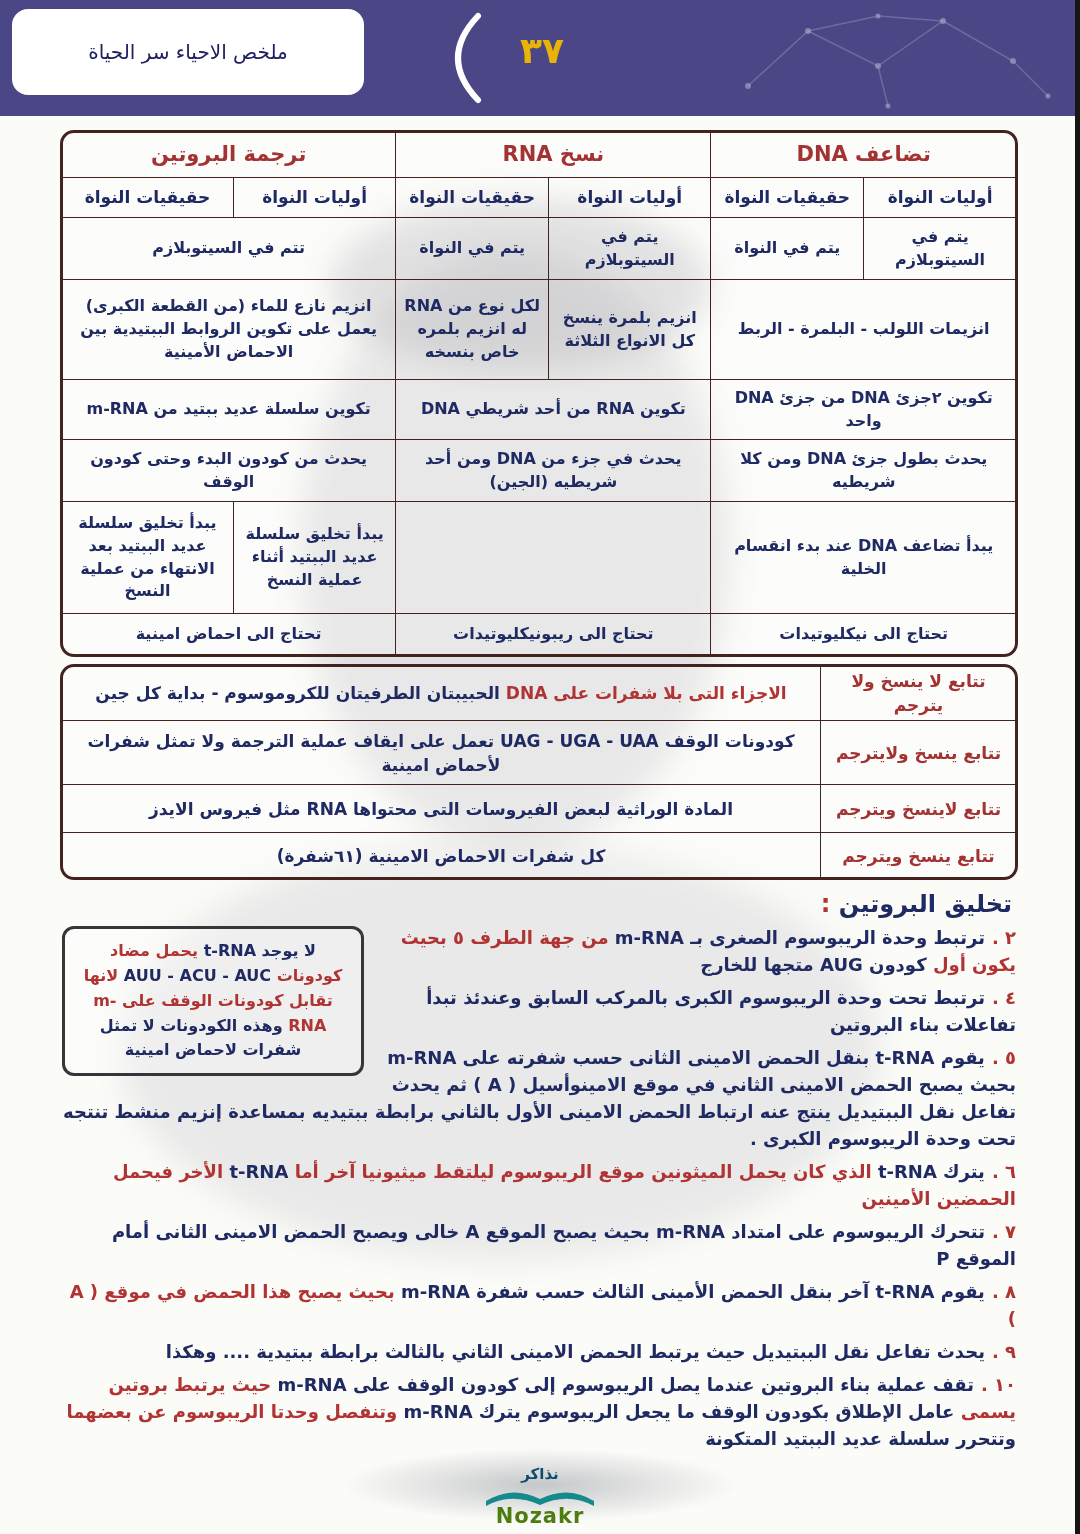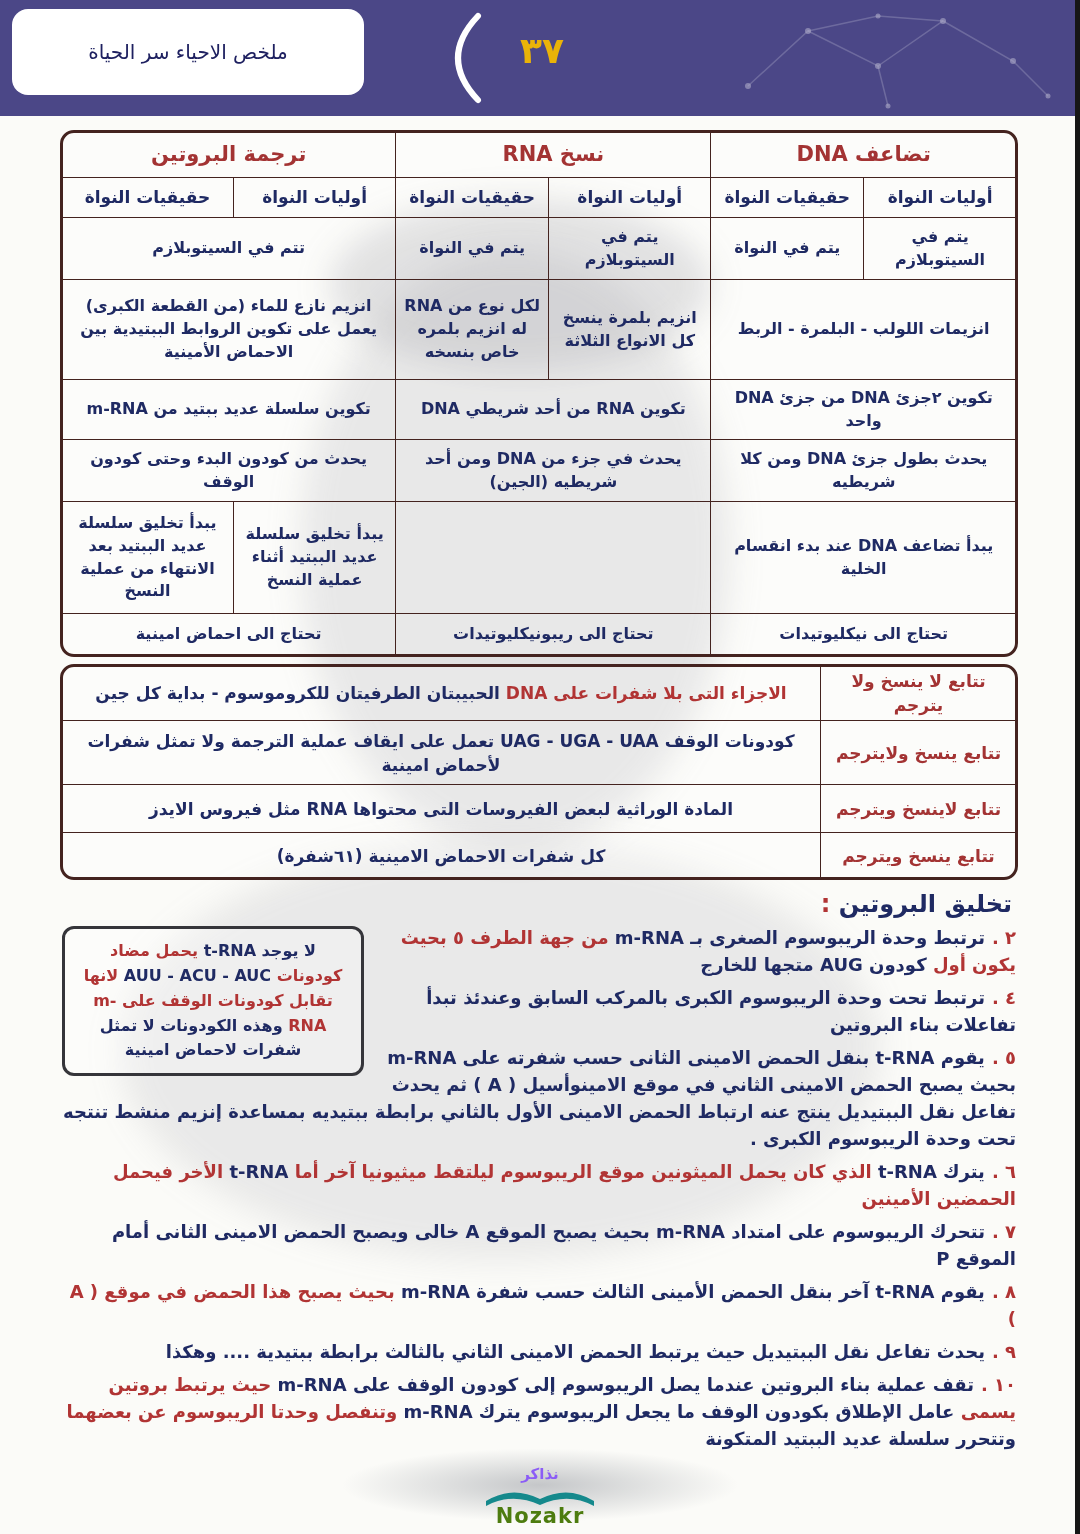--- a/index.html
+++ b/index.html
@@ -57,21 +57,21 @@
             margin:2px 14px 10px 2px;text-align:center;font-weight:bold;font-size:16px;
             line-height:1.55;color:#1f2a63;background:rgba(255,255,255,.3);}
   .step{font-size:18px;font-weight:bold;line-height:1.5;margin:3px 2px 6px 0;text-align:right;color:#1f2a63;}
   .step .num{color:#b13434;margin-left:7px;}
 
   
   .smear{position:absolute;bottom:12px;left:50%;transform:translateX(-50%);width:400px;height:74px;
          background:radial-gradient(ellipse at center,rgba(115,120,130,.40),transparent 70%);z-index:15;}
   .footer-logo{position:absolute;bottom:6px;left:50%;transform:translateX(-50%);z-index:20;
                display:flex;flex-direction:column;align-items:center;line-height:1.1;}
-  .brand-ar{color:#8b5cf6;font-size:15px;font-weight:bold;}
+  .brand-ar{color:#0c4a6e;font-size:15px;font-weight:bold;}
   .brand{color:#4d7c0f;font-size:21px;font-weight:bold;letter-spacing:1px;margin-top:-4px;}
 </style>
 </head>
 <body>
 
 <div class="page">
 
   <div class="edge-right"></div>
 
   <div class="blob hair"></div>

